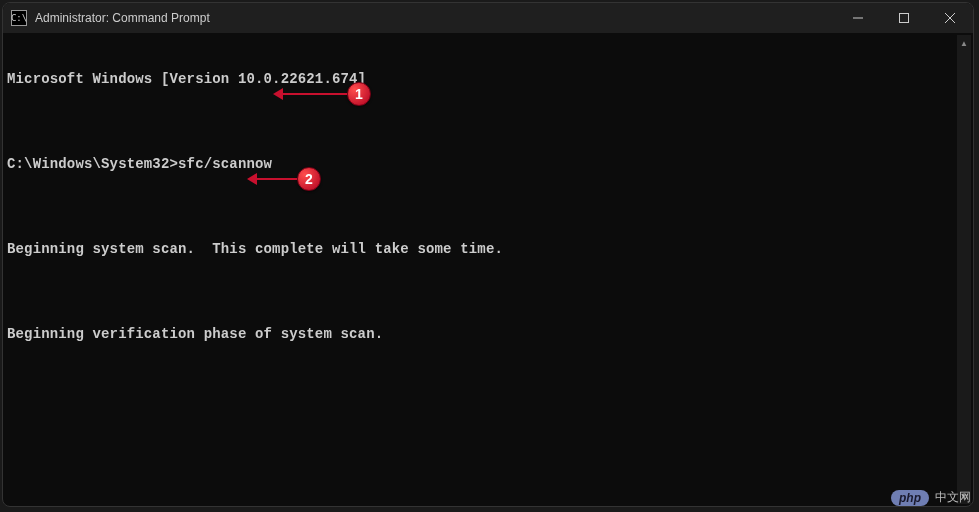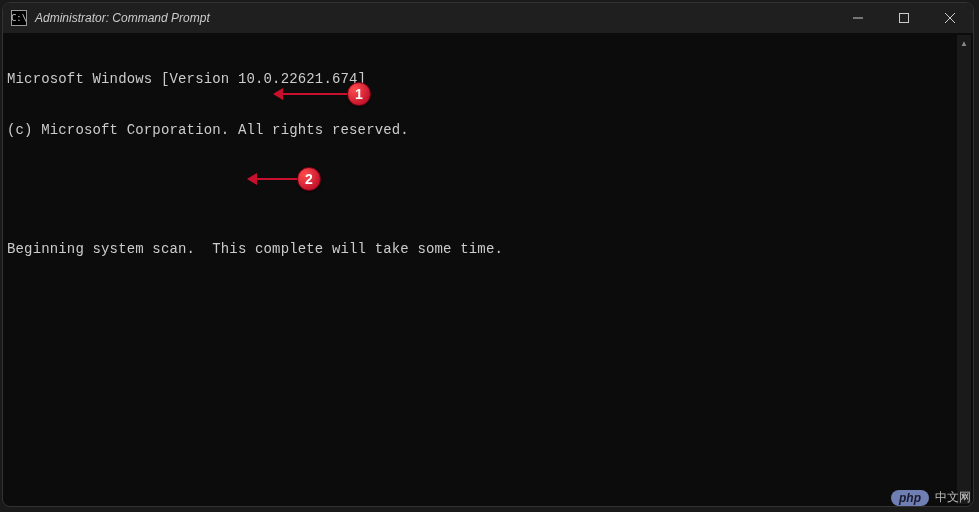--- a/index.html
+++ b/index.html
@@ -36,42 +36,42 @@
       display: flex;
       align-items: center;
       justify-content: center;
       margin-right: 8px;
       background: #000;
       border: 1px solid #999;
       font-size: 9px;
       color: #ccc;
       font-family: monospace;
     }
-    .title-text { flex: 1; font-style: italic; }
+    .title-text { flex: 1; }
     .win-controls { display: flex; height: 100%; }
     .win-btn {
       width: 46px;
       height: 30px;
       display: flex;
       align-items: center;
       justify-content: center;
       color: #cccccc;
       font-size: 10px;
     }
     .terminal {
       padding: 4px 4px;
       font-family: Consolas, "Courier New", monospace;
       font-size: 14px;
       line-height: 17px;
       color: #cccccc;
       white-space: pre;
       position: relative;
       letter-spacing: 0.15px;
     }
-    .terminal .line { display: block; }
+    .terminal .line { display: block; font-weight: bold; }
     .annotation {
       position: absolute;
       display: flex;
       align-items: center;
       pointer-events: none;
     }
     .arrow {
       position: relative;
       height: 2px;
       background: #c8102e;
@@ -163,25 +163,26 @@
         <svg width="10" height="10" viewBox="0 0 10 10">
             <line x1="0" y1="0" x2="10" y2="10" stroke="#ccc" stroke-width="1"></line>
             <line x1="10" y1="0" x2="0" y2="10" stroke="#ccc" stroke-width="1"></line>
           </svg>
       </div>
     </div>
   </div>
 
   <div class="terminal">
     <span class="line">Microsoft Windows [Version 10.0.22621.674]</span>
-    <span class="line">(c) Microsoft Corporation. All rights reserved.</span>
-    <span class="line"></span>
+    <span class="line"></span>
+    <span class="line">C:\Windows\System32&gt;sfc/scannow</span>
     <span class="line"></span>
     <span class="line">Beginning system scan.  This complete will take some time.</span>
     <span class="line"></span>
+    <span class="line">Beginning verification phase of system scan.</span>
     <span class="line"></span>
     
     <span class="line"></span>
     
 
     <div class="annotation" style="left:278px; top:49px;">
       <div class="arrow" style="width:66px;"></div>
       <div class="badge">1</div>
     </div>
 

